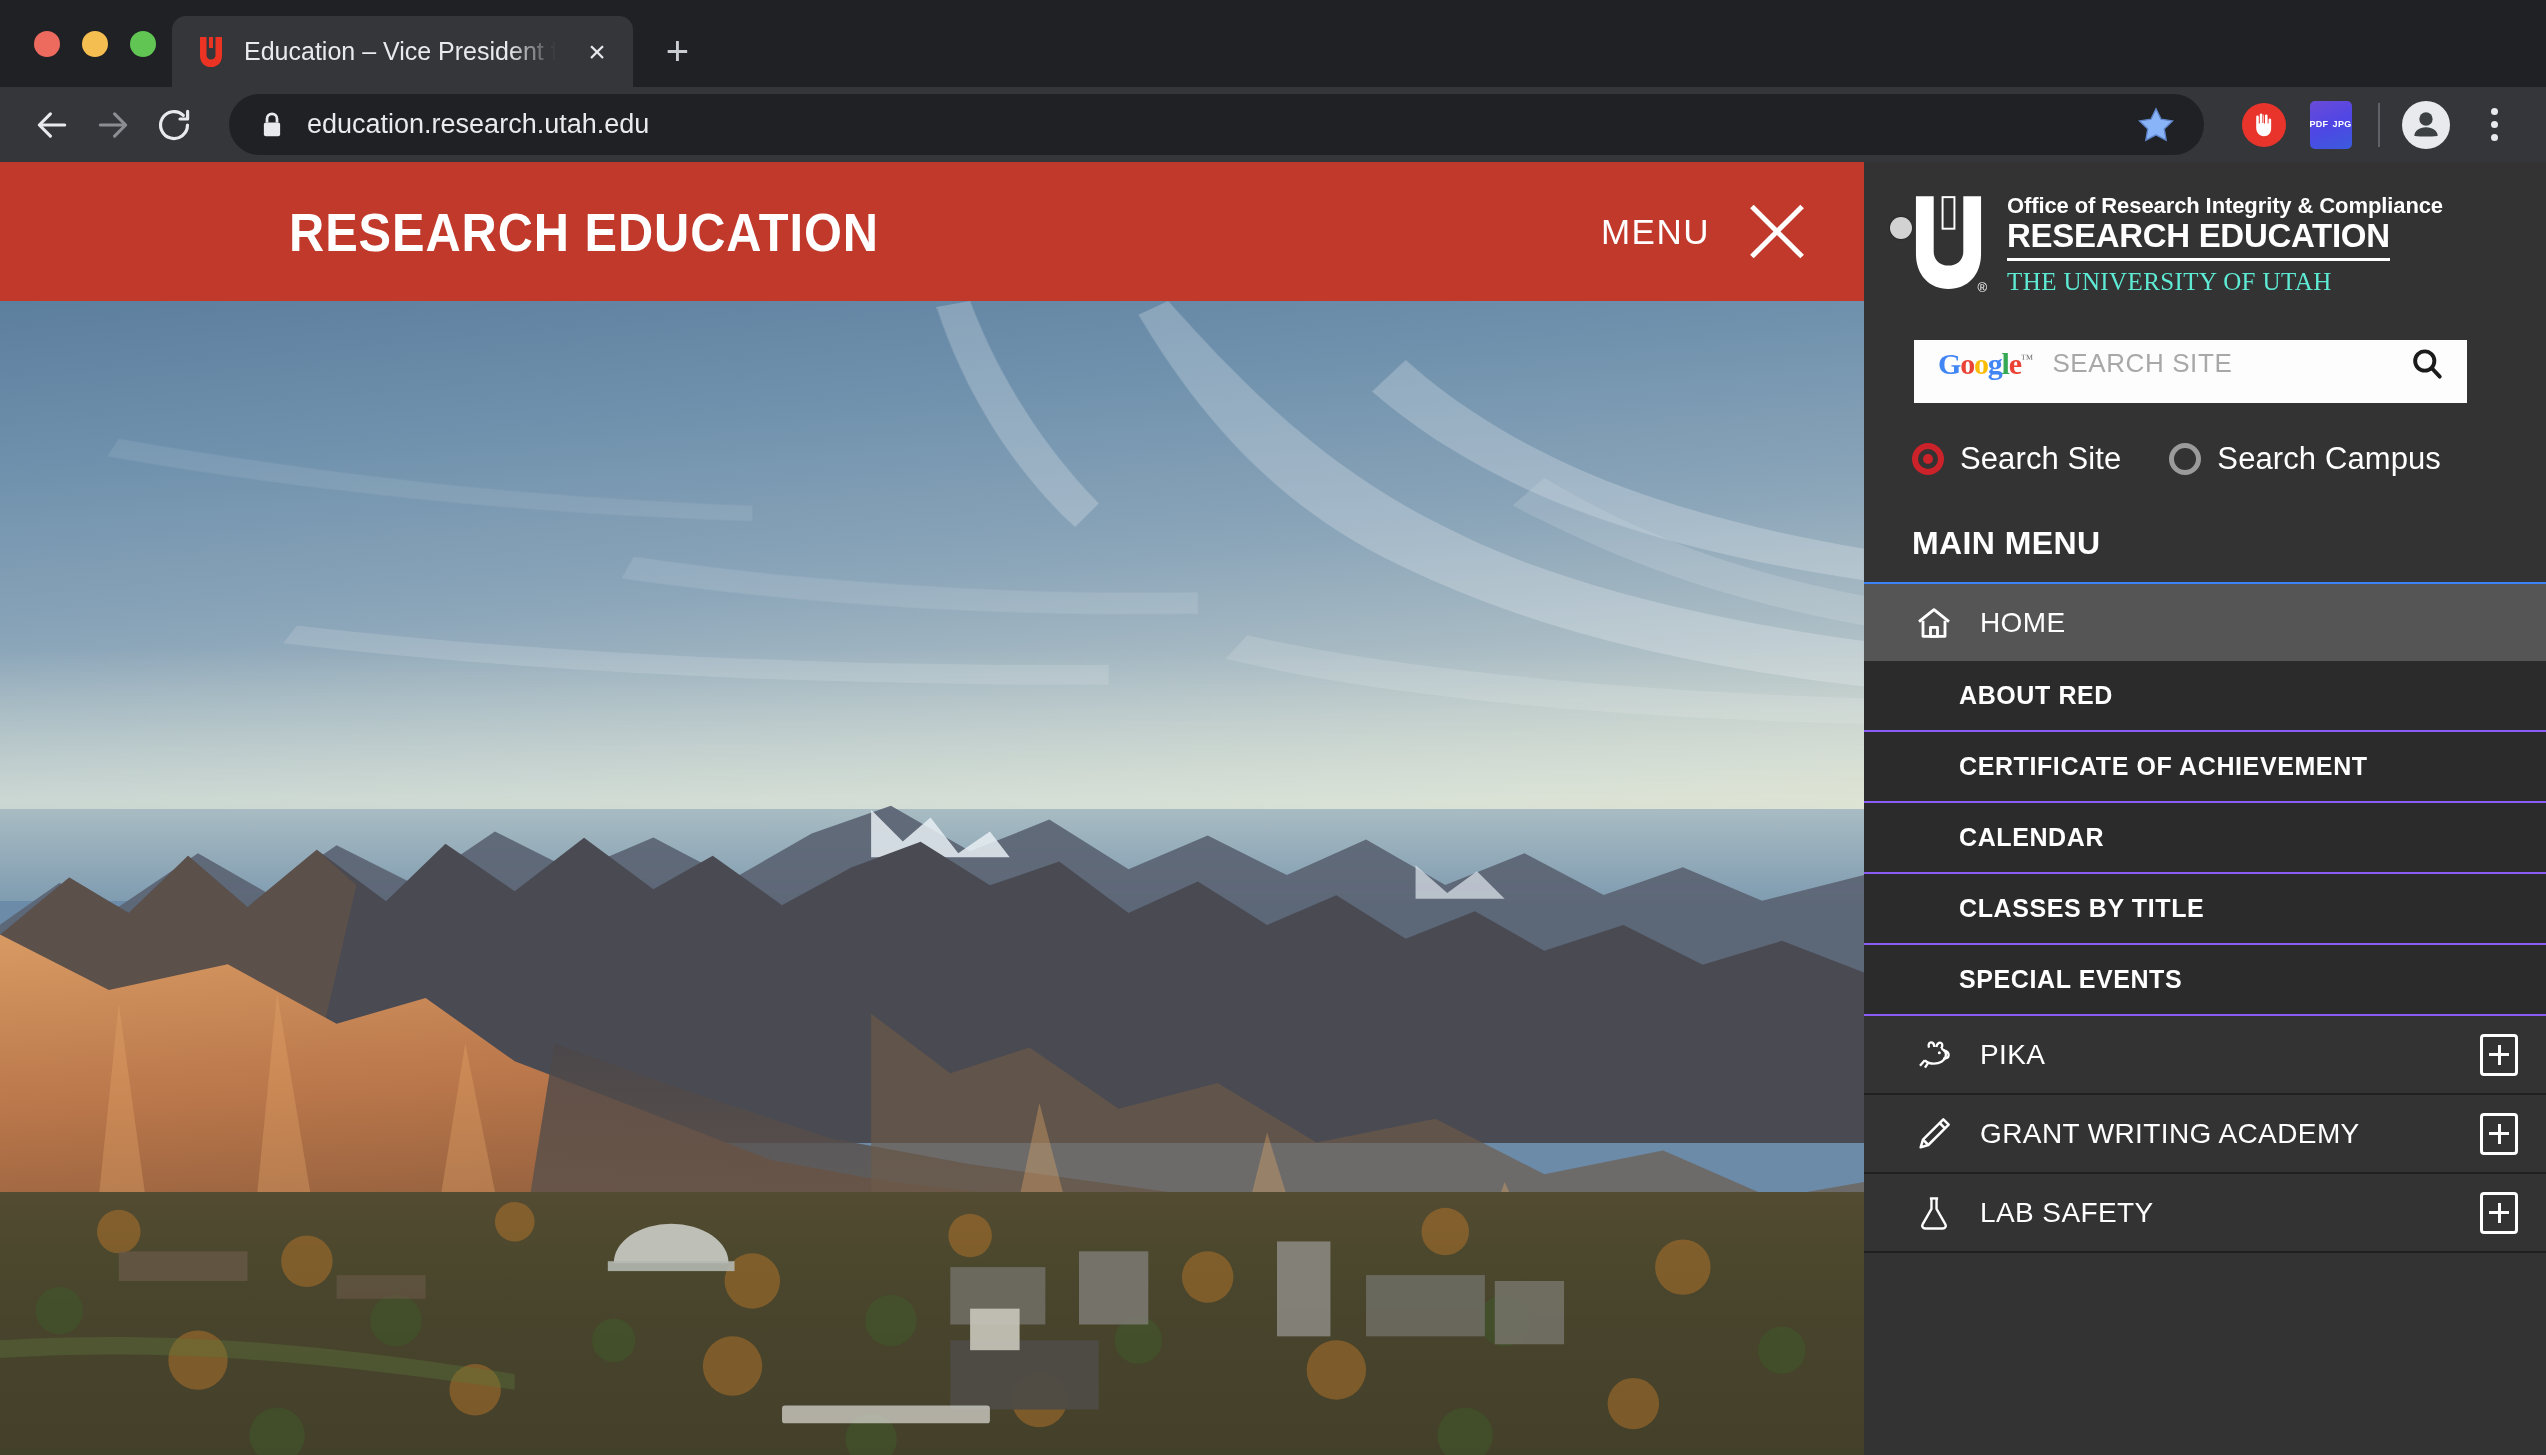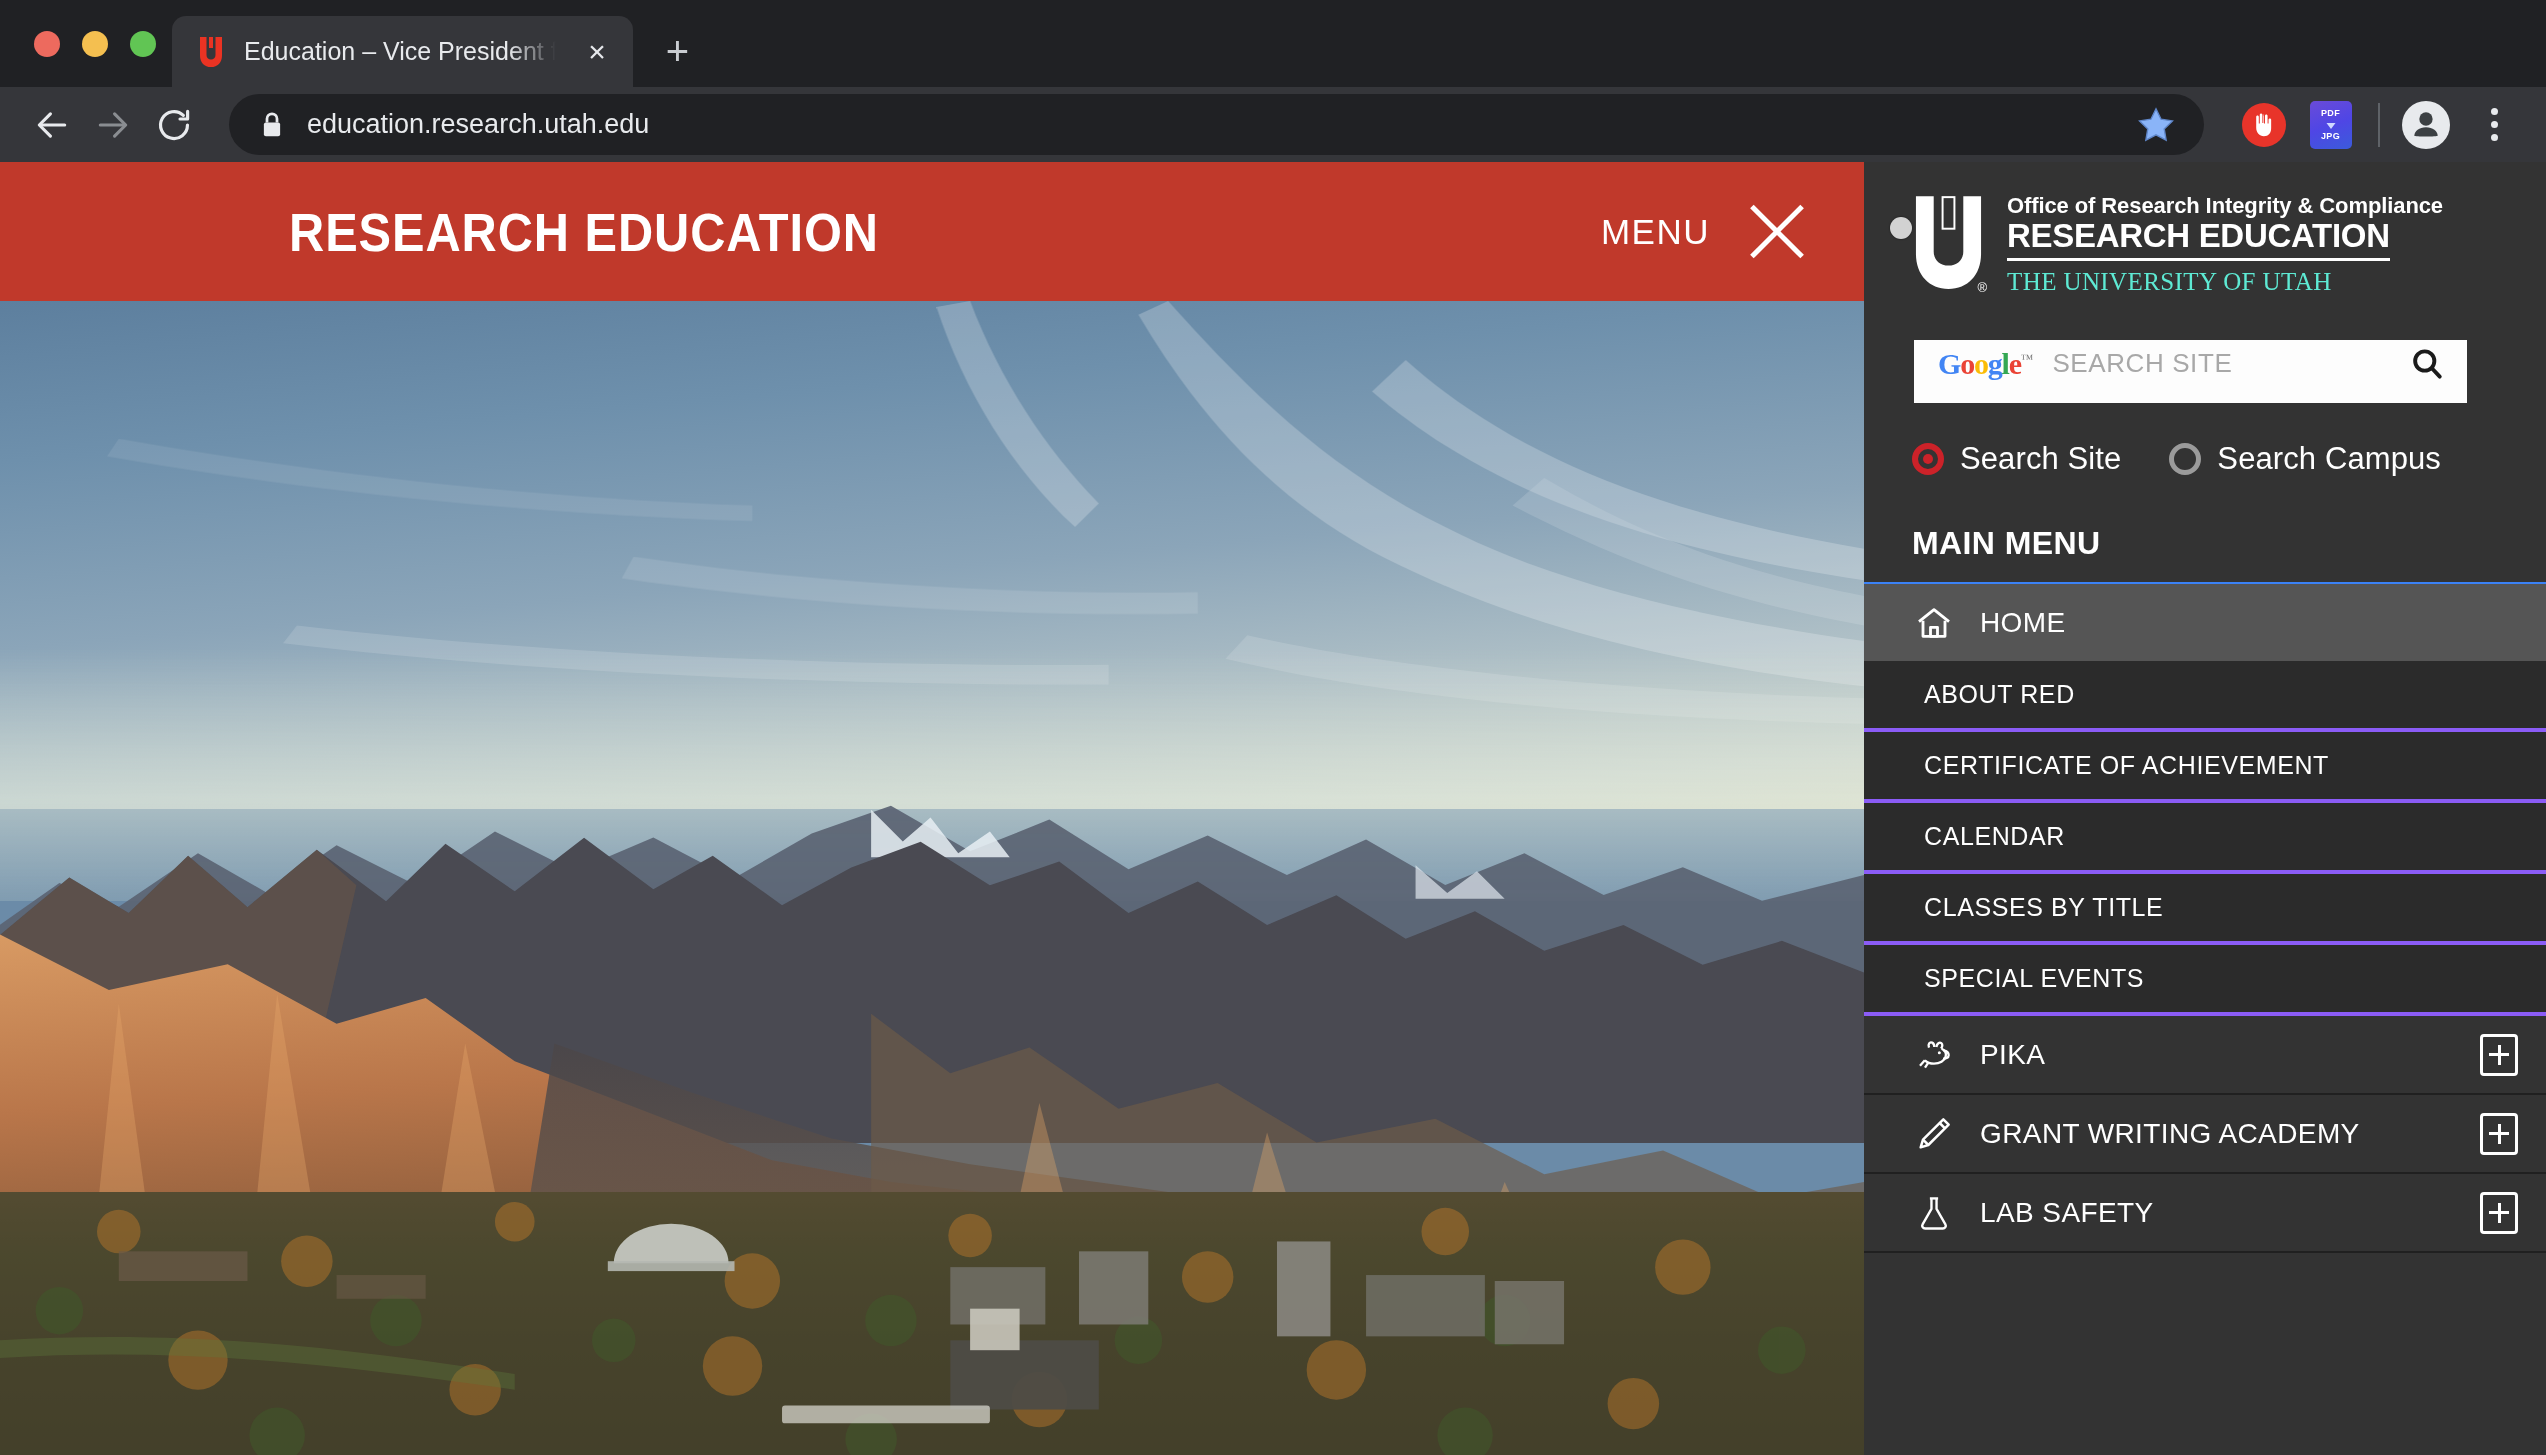--- a/index.html
+++ b/index.html
@@ -28,21 +28,21 @@
   .navbtn { width:55px; height:55px; display:flex; align-items:center; justify-content:center; flex:0 0 auto; }
   .omnibox { flex:1; height:61px; background:#202124; border-radius:32px; display:flex; align-items:center;
     margin:0 18px 0 22px; padding:0 22px 0 30px; gap:22px; position:relative; }
   .lock { width:26px; height:30px; flex:0 0 auto; }
   .url { color:#e8eaed; font-size:27px; flex:1; white-space:nowrap; overflow:hidden; }
   .starwrap { width:53px; height:53px; display:flex; align-items:center; justify-content:center; flex:0 0 auto; }
   .ext { width:51px; height:51px; flex:0 0 auto; display:flex; align-items:center; justify-content:center; margin-left:10px; }
   .ext-adblock { width:44px; height:44px; border-radius:50%; background:#e8342a; display:flex; align-items:center; justify-content:center; }
   .ext-pdf { width:42px; height:48px; border-radius:5px;
      background:linear-gradient(160deg,#6a4bd8 0%,#4f46e5 50%,#3b5bdb 100%);
-     display:flex; flex-direction:column; align-items:center; justify-content:center; gap:2px; }
+     display:flex; align-items:center; justify-content:center; gap:2px; }
   .pdf-t { font-size:9px; color:#fff; font-weight:bold; letter-spacing:0.3px; line-height:1; }
   .sep { width:2px; height:44px; background:#5f6368; margin:0 16px; flex:0 0 auto; }
   .avatar { width:48px; height:48px; border-radius:50%; background:#e8eaed; display:flex; align-items:center;
     justify-content:center; flex:0 0 auto; }
   .kebab { width:48px; height:55px; margin-left:14px; display:flex; flex-direction:column; align-items:center;
     justify-content:center; gap:6px; flex:0 0 auto; }
   .kebab i { width:7px; height:7px; border-radius:50%; background:#e8eaed; display:block; }
 
   
   .page { position:absolute; left:0; top:162px; width:2546px; height:1293px; display:flex; }
@@ -108,21 +108,21 @@
   .mainmenu { color:#fff; font-size:32px; font-weight:bold; letter-spacing:0.4px; margin:48px 0 0 48px;
     font-family:"Liberation Sans Narrow","Liberation Sans",sans-serif; }
 
   .menulist { margin-top:20px; }
   .mrow { height:79px; display:flex; align-items:center; padding-left:48px; padding-right:26px;
     position:relative; color:#fff; }
   .mrow.top { background:#555555; border-top:2px solid #3b82f6; }
   .mrow.lvl1 { background:#5a5a5a; }
   .mrow.lvl1.focus { outline:3px dotted #e8e8e8; outline-offset:-3px; }
   .mrow.plain { background:#333333; border-bottom:2px solid #202020; }
-  .mrow.sub { height:71px; background:#2b2b2b; padding-left:60px; border-bottom:4px solid #8b5cf6; }
+  .mrow.sub { height:71px; background:#2b2b2b; padding-left:95px; border-bottom:2px solid #8b5cf6;font-weight:bold; }
   .mico { width:44px; height:44px; flex:0 0 auto; margin-right:24px; display:flex; align-items:center; justify-content:center; }
   .mlbl { font-size:28px; letter-spacing:0.4px; }
   .mlbl.sub { font-size:25px; letter-spacing:0.6px; }
   .tog { position:absolute; right:28px; top:50%; transform:translateY(-50%); width:38px; height:42px;
     border:3px solid #fff; border-radius:4px; display:flex; align-items:center; justify-content:center; }
   .tog i { position:absolute; background:#fff; }
   .tog .h { width:20px; height:3px; }
   .tog .v { width:3px; height:20px; }
   .cursor-dot { position:absolute; left:26px; top:55px; width:22px; height:22px; border-radius:50%;
     background:#d2d2d2; box-shadow:0 0 2px rgba(0,0,0,.6); }

